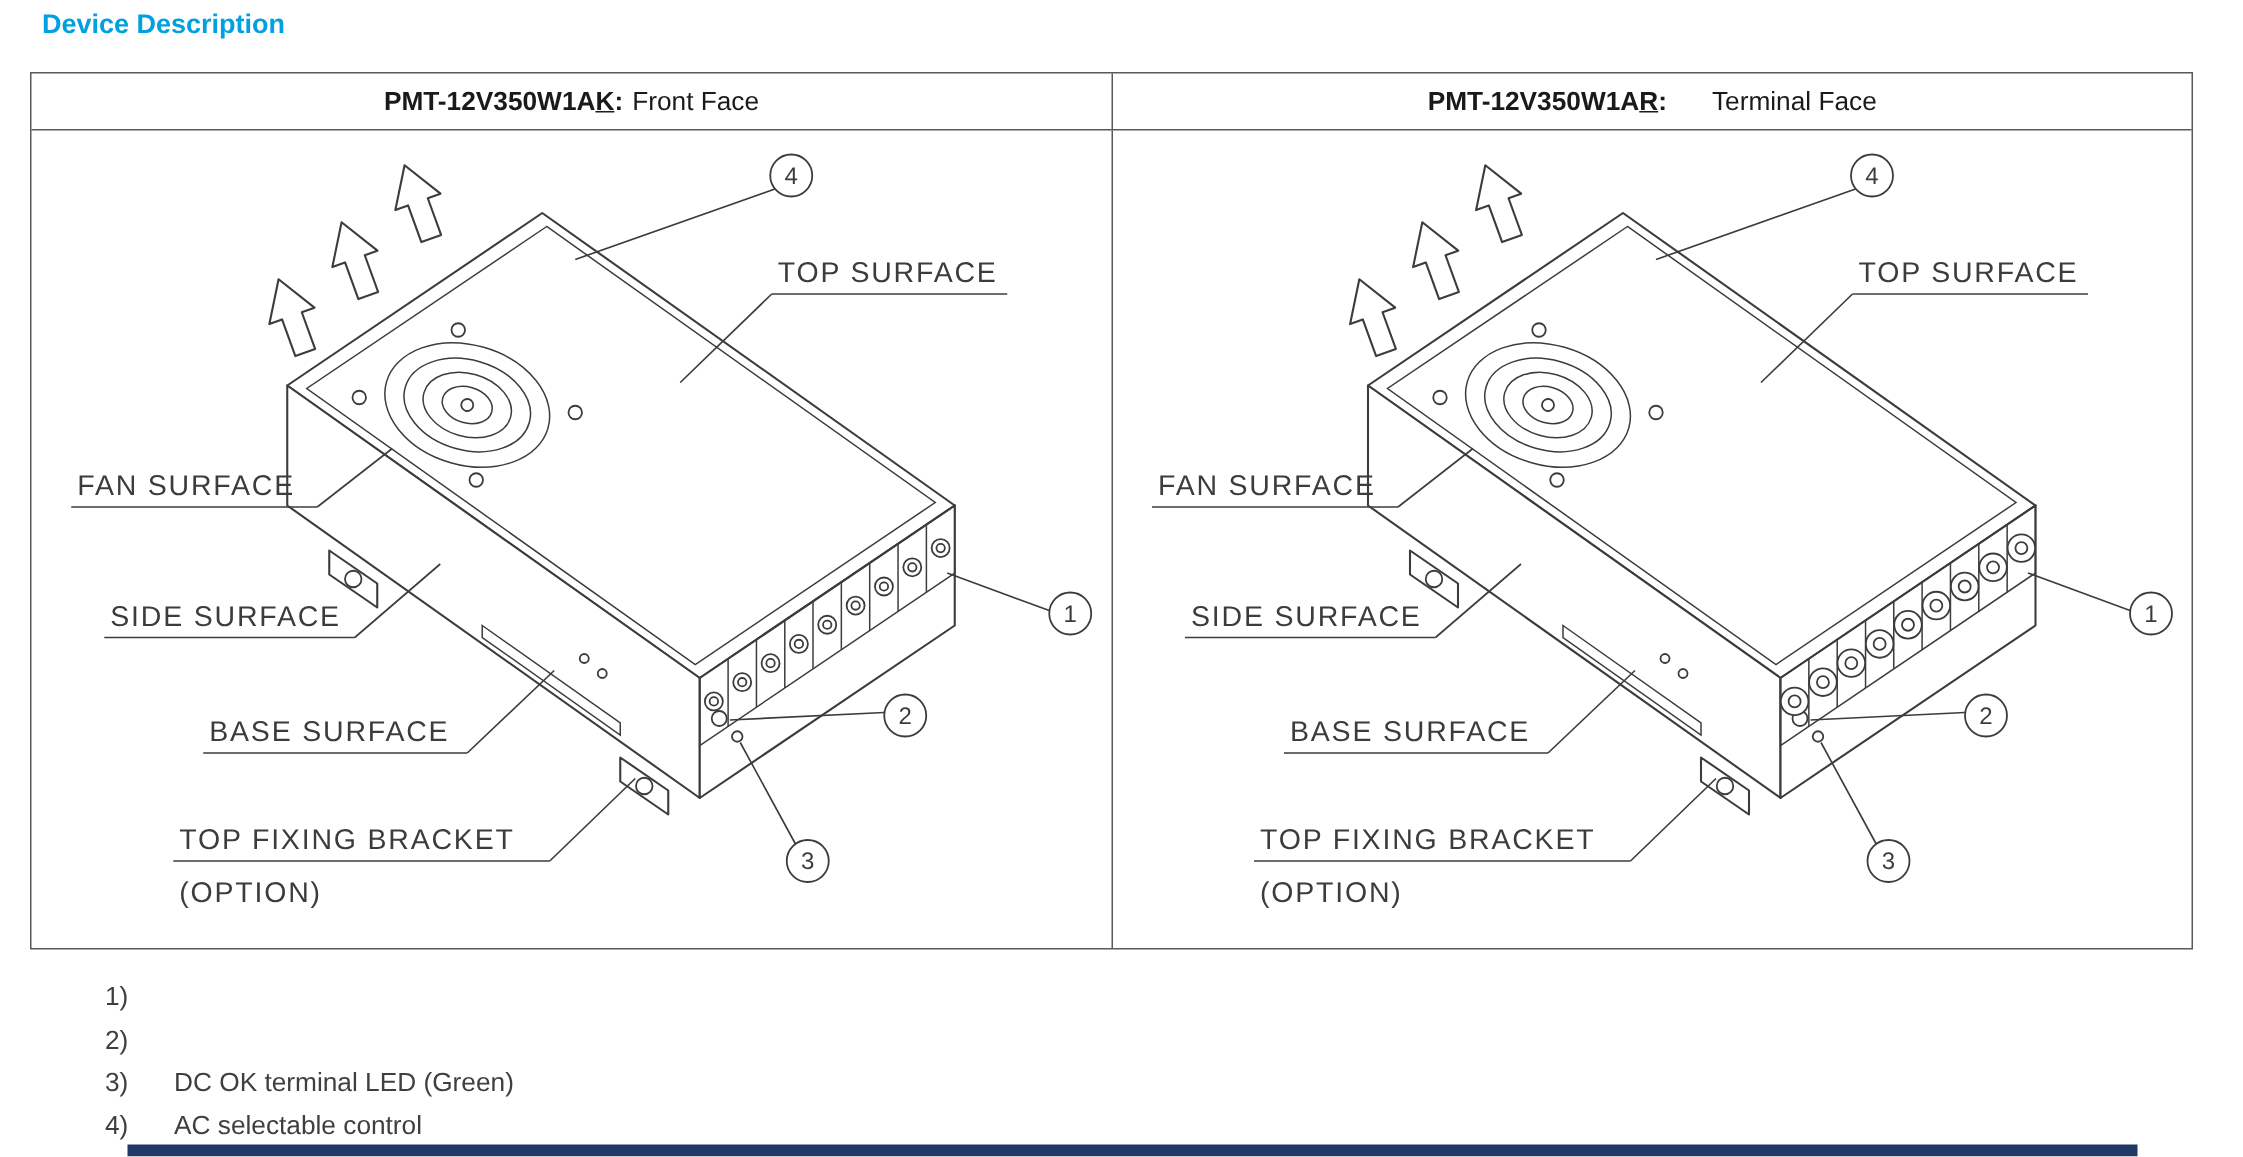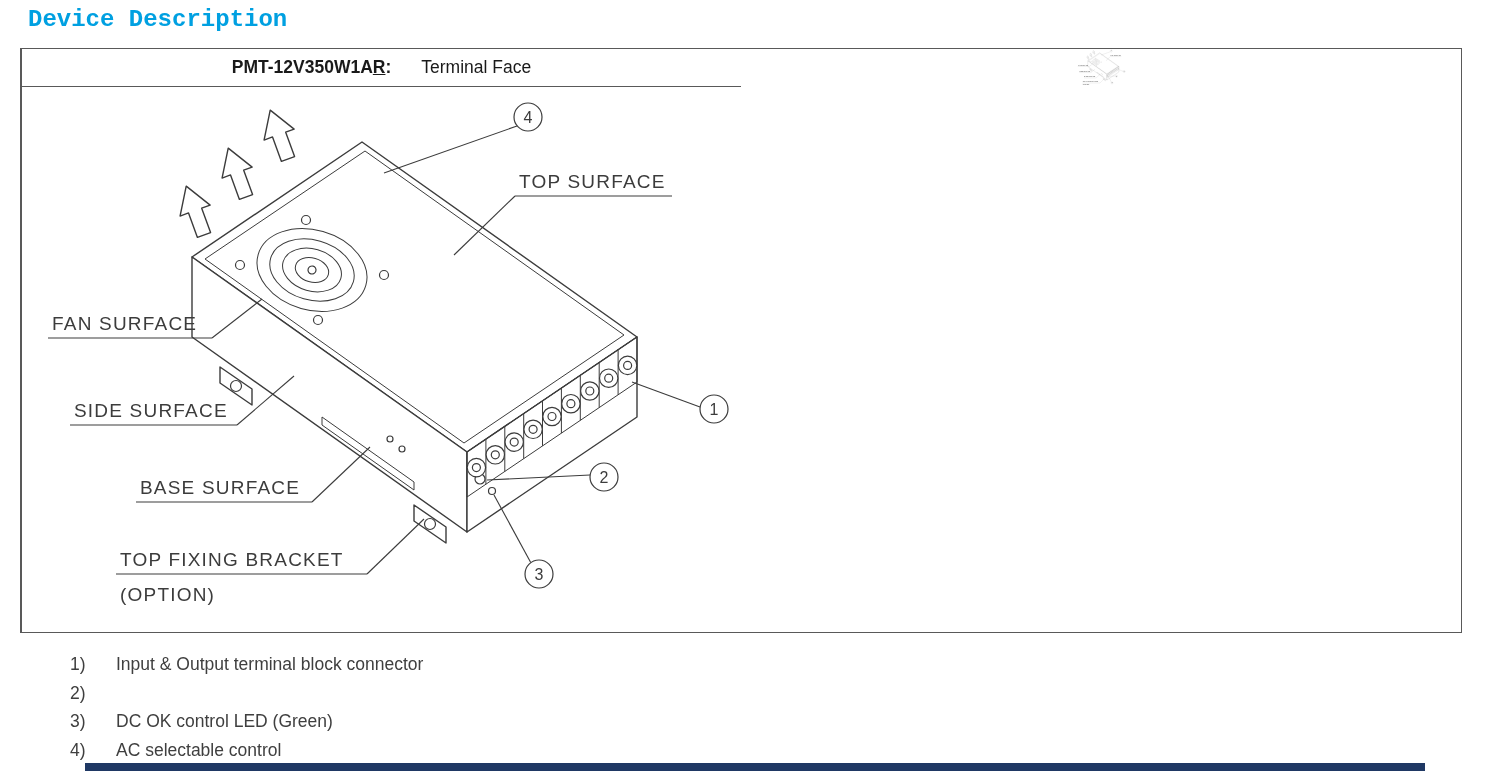--- a/index.html
+++ b/index.html
@@ -2,21 +2,21 @@
 <html style="--accent: #00A0E1; --border: #595959; --ink: #3C3C3C; --text: #3F3F3F; --navy: #1F3864;"><head>
 <meta charset="utf-8">
 <style>
   :root{
     --accent:#00A0E1; --border:#595959; --ink:#3C3C3C; --text:#3F3F3F; --navy:#1F3864;
   }
   *{box-sizing:border-box;margin:0;padding:0;}
   html,body{width:1495px;height:771px;background:#ffffff;overflow:hidden;
     font-family:"Liberation Sans",sans-serif;}
   .page{position:relative;width:1495px;height:771px;background:#fff;}
-  .title{position:absolute;left:28px;top:6px;font-size:24px;font-weight:bold;color:var(--accent);font-family:Liberation Mono, monospace;}
+  .title{position:absolute;left:28px;top:6px;font-size:18px;font-weight:bold;color:var(--accent);}
   .panel-table{position:absolute;left:20px;top:48px;width:1442px;height:585px;
     border:1px solid var(--border);display:grid;grid-template-columns:1fr 1fr;grid-template-rows:38px 1fr;}
   .cell{border-color:var(--border);}
   .hdr{border-bottom:1px solid var(--border);display:flex;align-items:center;justify-content:center;
     font-size:17.5px;color:#1a1a1a;}
   .hdr.rightcol,.bodycell.rightcol{border-left:1px solid var(--border);gap:24px;}
   .model-bold{font-weight:bold;}
   .model-bold .u{text-decoration:underline;}
   .view-name{margin-left:6px;}
   .bodycell{overflow:hidden;}
@@ -37,20 +37,24 @@
   .sprite{position:absolute;width:0;height:0;overflow:hidden;}
 </style>
 </head>
 <body>
 
 <div class="page">
 
   <div class="title">Device Description</div>
 
   <div class="panel-table">
+    <div class="cell hdr">
+      <span class="model-bold"><span>PMT-12V350W1A</span><span class="u">K</span><span>:</span></span>
+      <span class="view-name">Front Face</span>
+    </div>
     <div class="cell hdr rightcol">
       <span class="model-bold"><span>PMT-12V350W1A</span><span class="u">R</span><span>:</span></span>
       <span class="view-name">Terminal Face</span>
     </div>
 
     <div class="cell bodycell">
       <svg viewBox="0 0 719 545" preserveAspectRatio="xMidYMin meet">
         <use href="#psu-drawing"></use>
       </svg>
     </div>
@@ -77,28 +81,27 @@
           <circle class="hole" cx="605.6" cy="278.4" r="9.2"></circle>
             <circle class="hole" cx="605.6" cy="278.4" r="4"></circle>
         </g>
       </svg>
     </div>
   </div>
 
   <div class="legend">
     <div class="legend-row">
       <span class="legend-num">1)</span>
-      <span>Input &amp; Output terminal block connector</span>
     </div>
     <div class="legend-row">
       <span class="legend-num">2)</span>
     </div>
     <div class="legend-row">
       <span class="legend-num">3)</span>
-      <span>DC OK control LED (Green)</span>
+      <span>DC OK terminal LED (Green)</span>
     </div>
     <div class="legend-row">
       <span class="legend-num">4)</span>
       <span>AC selectable control</span>
     </div>
   </div>
 
   <div class="bottom-bar"></div>
 </div>
 

